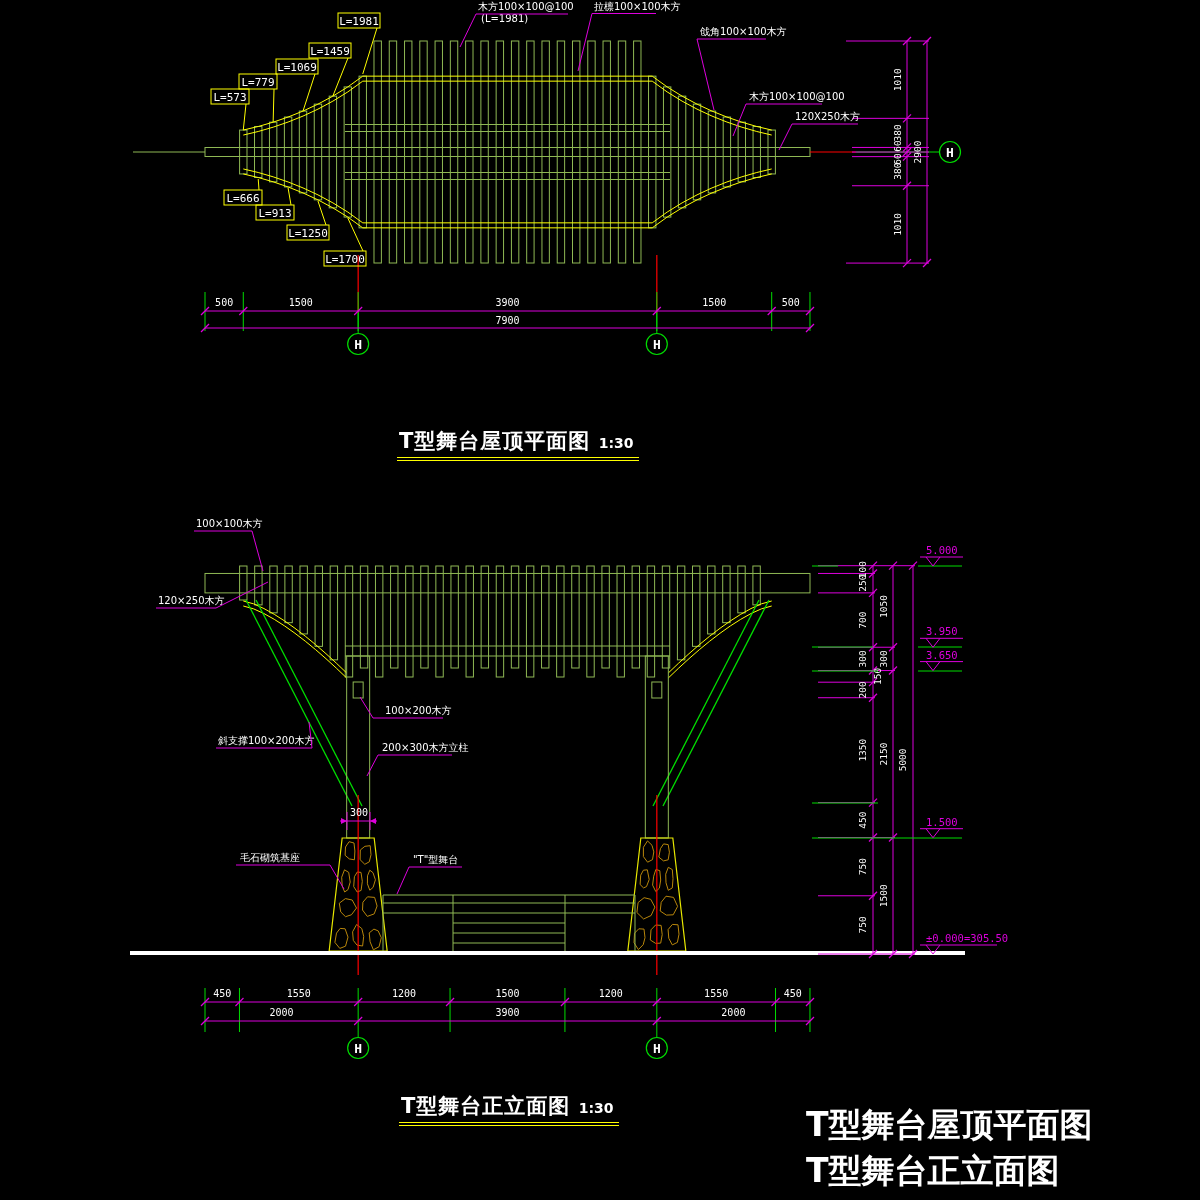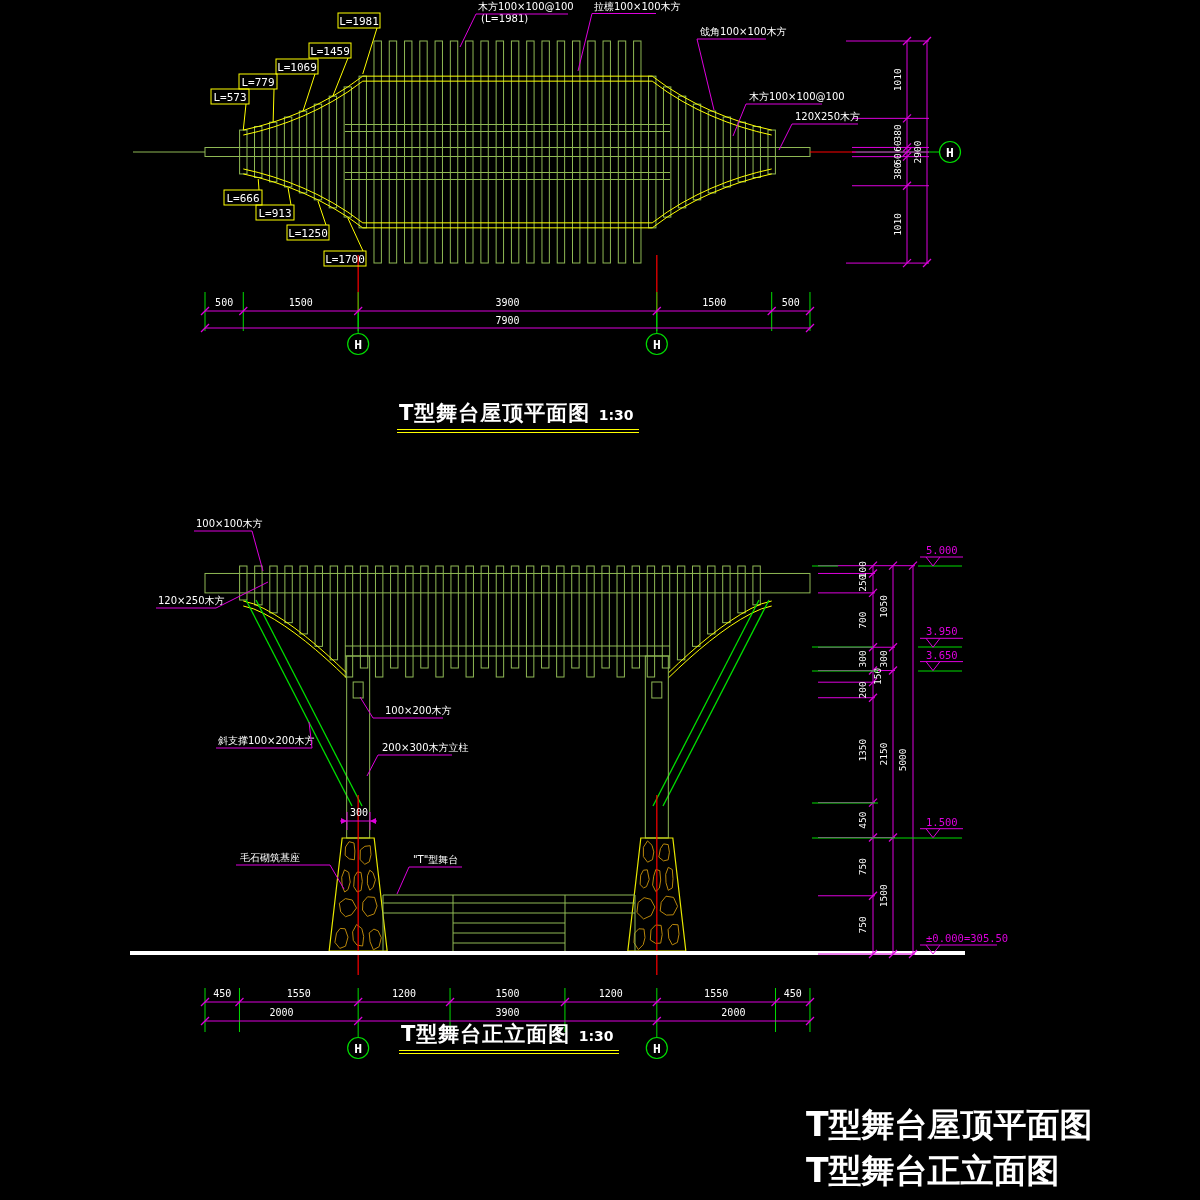--- a/index.html
+++ b/index.html
@@ -1,21 +1,21 @@
 <!DOCTYPE html>
 <html><head>
 <meta charset="utf-8">
 <style>
   html,body{margin:0;padding:0;background:#000;}
   body{width:1200px;height:1200px;position:relative;overflow:hidden;
        font-family:"DejaVu Sans", sans-serif;}
   svg{position:absolute;left:0;top:0;}
   .cad-title{position:absolute;color:#fff;font-weight:bold;font-size:21px;
      letter-spacing:1px;border-bottom:4px double #ffff00;padding:0 6px 2px 2px;
-     white-space:nowrap;font-family:"DejaVu Sans", sans-serif;}
+     white-space:nowrap;font-family:"DejaVu Sans", sans-serif;margin-top:28px;}
   .cad-title .scale{font-size:14px;font-weight:bold;letter-spacing:0;}
   .footer-block{position:absolute;left:806px;top:1102px;color:#fff;
      font-weight:bold;font-size:33px;line-height:46px;white-space:nowrap;
      font-family:"DejaVu Sans", sans-serif;}
 </style>
 </head>
 <body>
 
 <svg id="cad" width="1200" height="1200" viewBox="0 0 1200 1200">
     <g>
@@ -458,21 +458,21 @@
         <line x1="370" y1="812" x2="370" y2="830" stroke="#dd00dd" stroke-width="1"></line>
       </g>
     </g>
   </svg>
 
 <div class="cad-title" style="left:397px;top:399px">
   <span>T型舞台屋顶平面图</span>
   <span class="scale">1:30</span>
 </div>
 
-<div class="cad-title" style="left:399px;top:1020px">
+<div class="cad-title" style="left:399px;top:1064px">
   <span>T型舞台正立面图</span>
   <span class="scale">1:30</span>
 </div>
 
 <div class="footer-block">
   <div>T型舞台屋顶平面图</div>
   <div>T型舞台正立面图</div>
 </div>
 
 </body></html>

